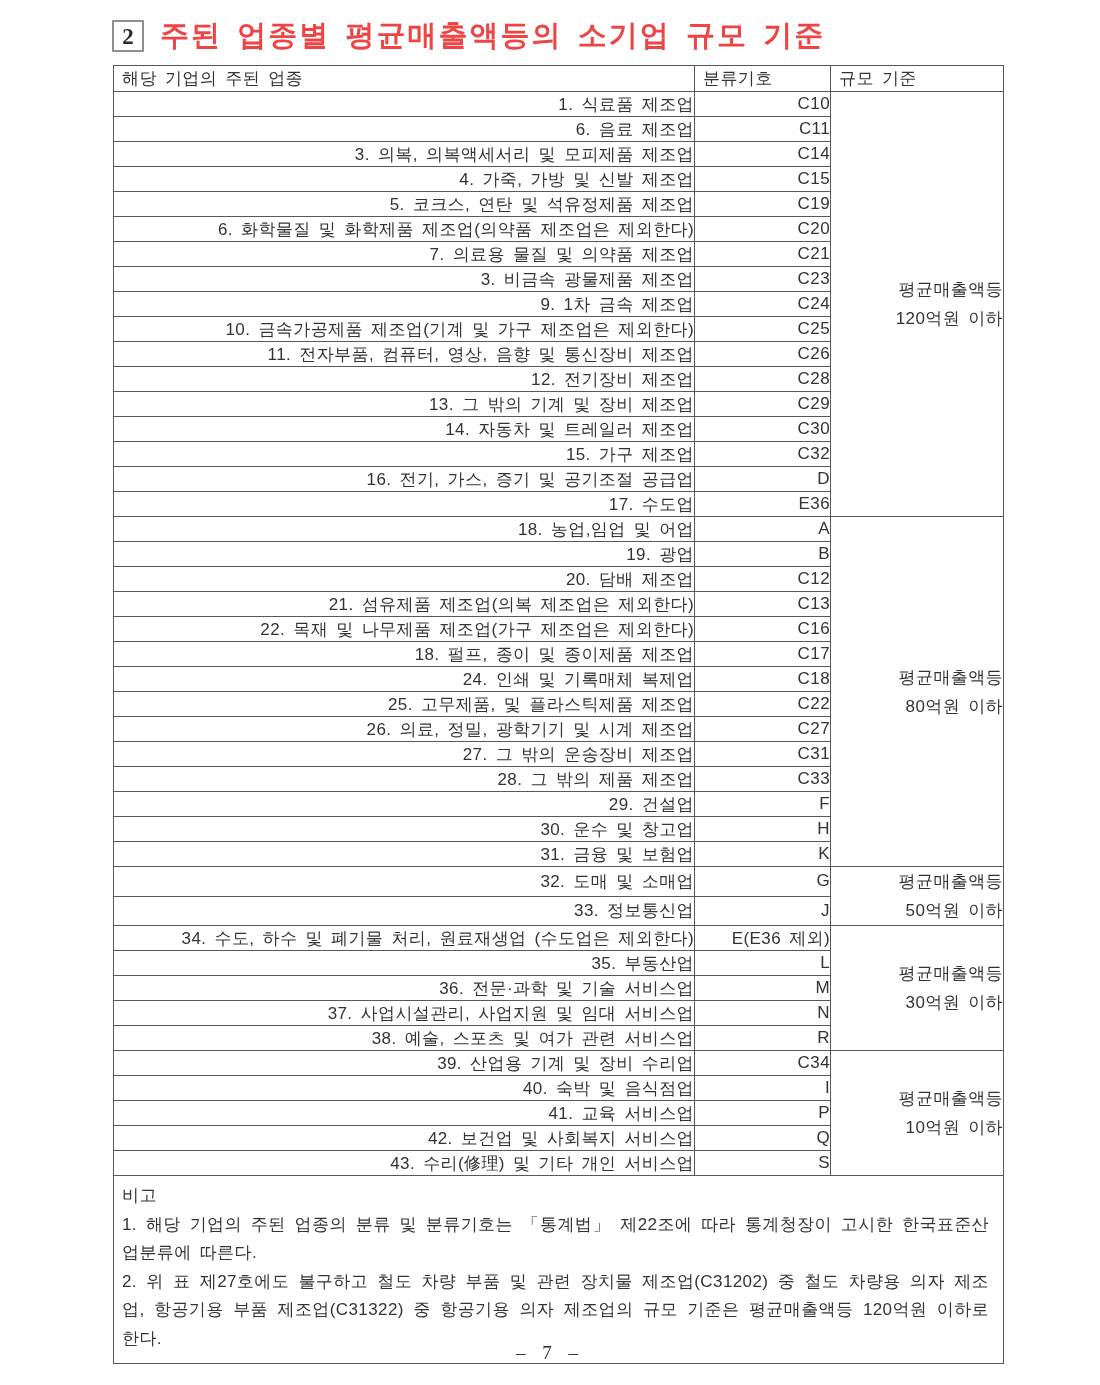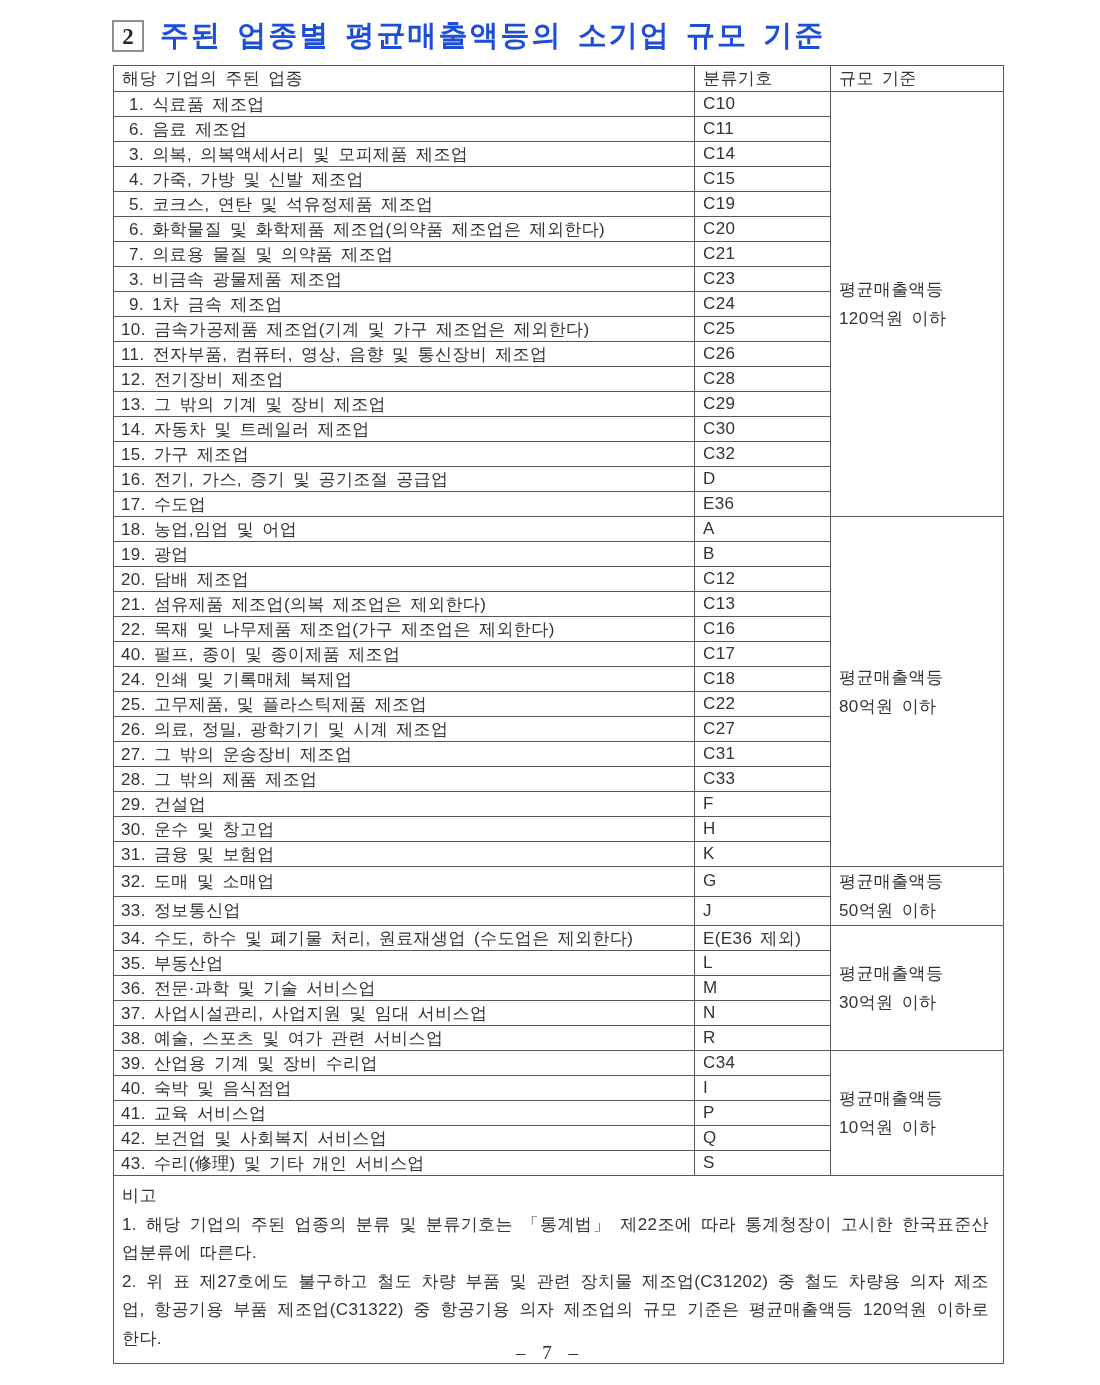--- a/index.html
+++ b/index.html
@@ -39,21 +39,21 @@
     font-weight: bold;
     display: flex;
     align-items: center;
     justify-content: center;
     line-height: 1;
   }
   .title-text {
     font-family: "Liberation Serif", "DejaVu Serif", serif;
     font-size: 29px;
     font-weight: bold;
-    color: #1d4ed8;
+    color: #ef4444;
     letter-spacing: 2px;
     word-spacing: 6px;
     white-space: nowrap;
   }
   table.main-table {
     position: absolute;
     left: 113px;
     top: 65px;
     width: 890px;
     border-collapse: collapse;
@@ -68,21 +68,21 @@
     word-spacing: 3px;
     padding: 0;
     overflow: hidden;
   }
   .main-table thead tr { height: 26px; }
   .main-table thead th {
     text-align: left;
     padding-left: 8px;
     white-space: pre;
   }
-  .main-table tbody tr.data-row { height: 25px; }
+  .main-table tbody tr.data-row { height: 25px; text-align: right; }
   td.industry-cell {
     padding-left: 7px;
     white-space: pre;
   }
   td.code-cell {
     padding-left: 8px;
     white-space: pre;
   }
   td.criteria-cell {
     vertical-align: middle;
@@ -228,21 +228,21 @@
         </tr>
         <tr class="data-row">
           <td class="industry-cell">21. 섬유제품 제조업(의복 제조업은 제외한다)</td>
           <td class="code-cell">C13</td>
         </tr>
         <tr class="data-row">
           <td class="industry-cell">22. 목재 및 나무제품 제조업(가구 제조업은 제외한다)</td>
           <td class="code-cell">C16</td>
         </tr>
         <tr class="data-row">
-          <td class="industry-cell">40. 펄프, 종이 및 종이제품 제조업</td>
+          <td class="industry-cell">18. 펄프, 종이 및 종이제품 제조업</td>
           <td class="code-cell">C17</td>
         </tr>
         <tr class="data-row">
           <td class="industry-cell">24. 인쇄 및 기록매체 복제업</td>
           <td class="code-cell">C18</td>
         </tr>
         <tr class="data-row">
           <td class="industry-cell">25. 고무제품, 및 플라스틱제품 제조업</td>
           <td class="code-cell">C22</td>
         </tr>

